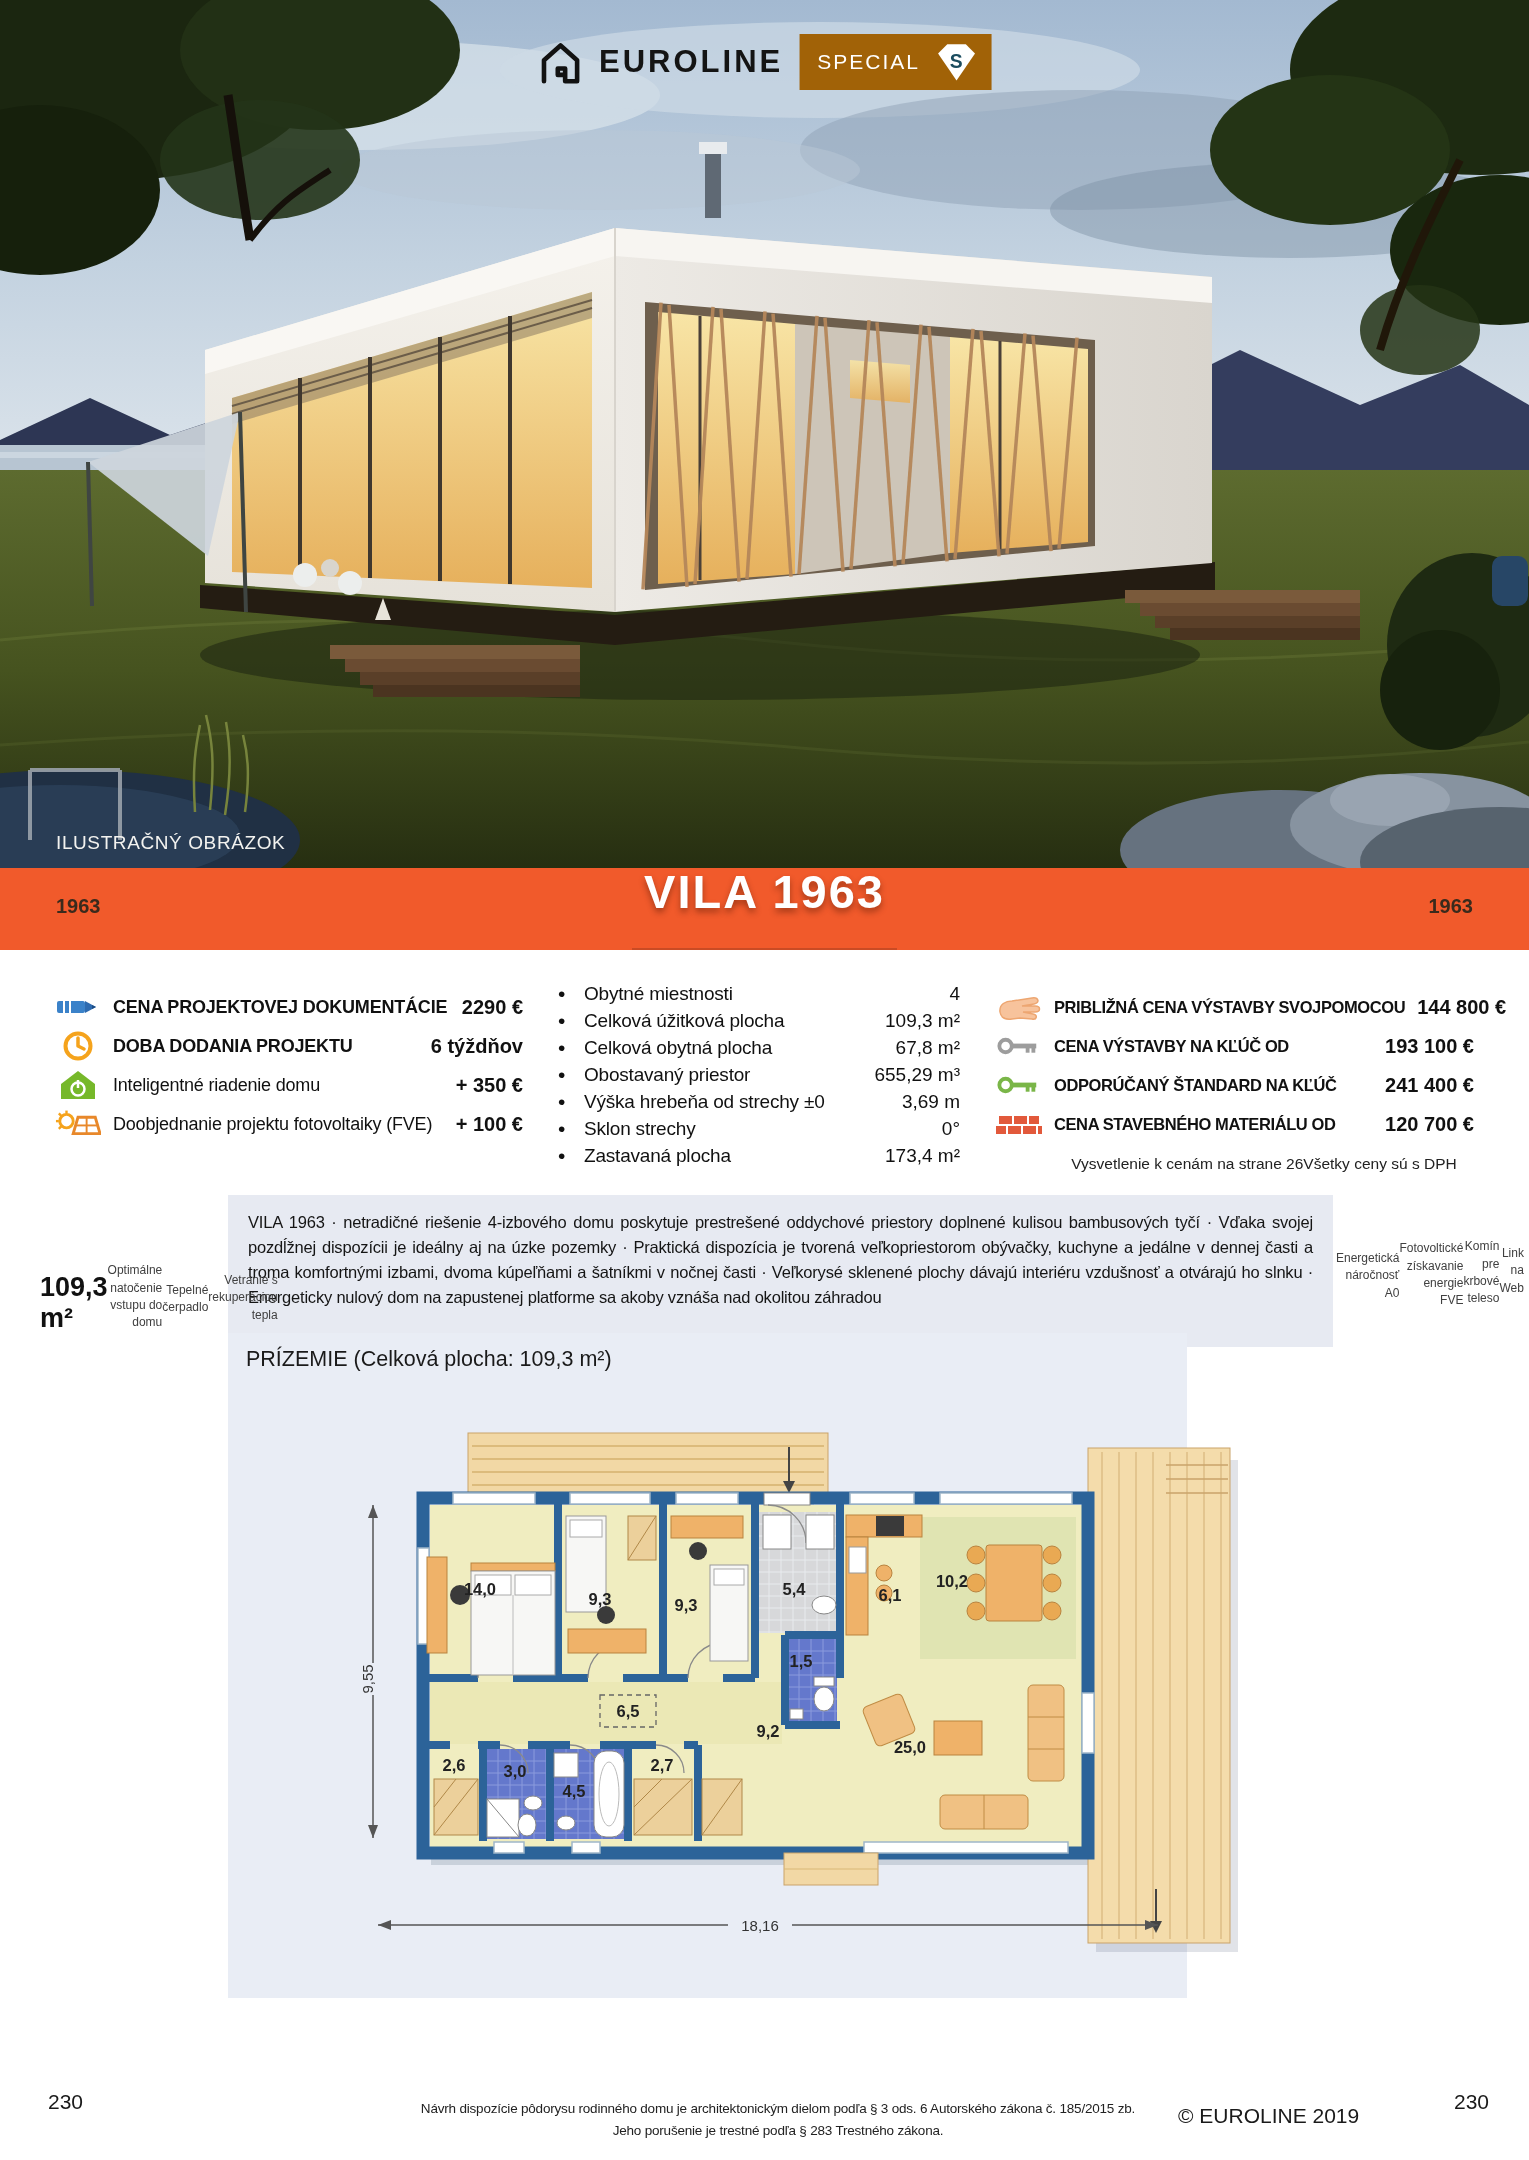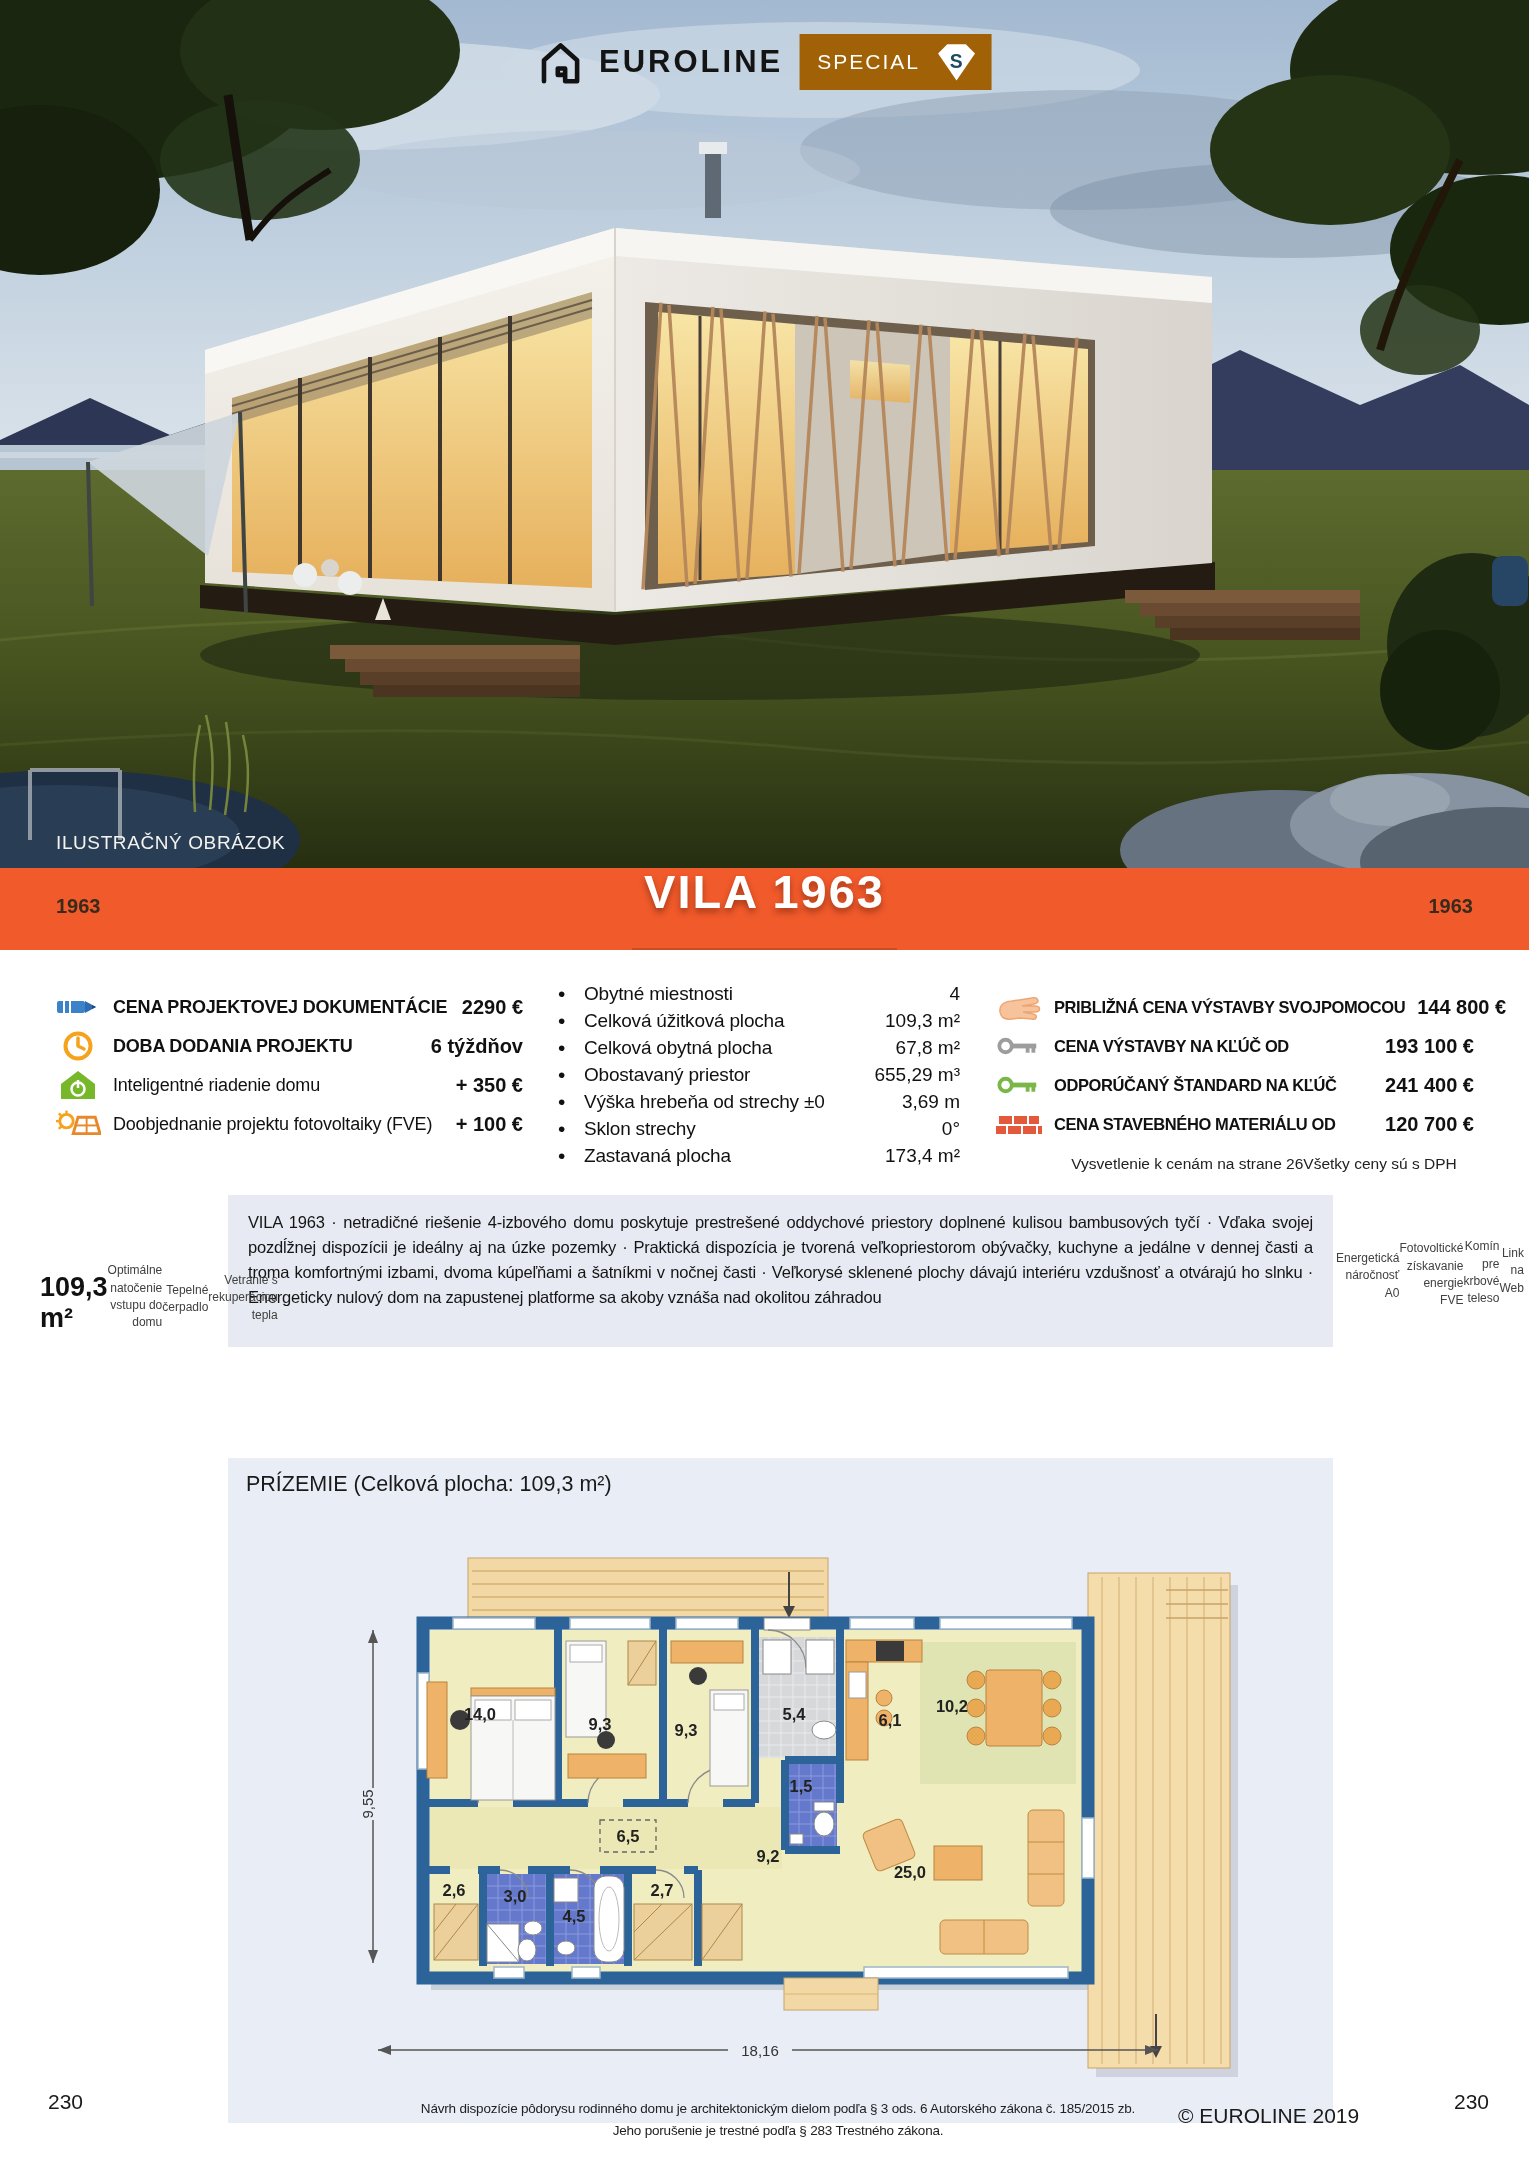--- a/index.html
+++ b/index.html
@@ -38,21 +38,21 @@
   .srow .bullet{width:26px;text-align:left;font-size:21px}
   .srow .slbl{flex:1;letter-spacing:-.2px}
   .srow .sval{white-space:nowrap}
   .foot{display:flex;justify-content:center;padding-left:58px;margin-top:7px;
         font-size:15.5px;color:#222}
   
   .desc-box{position:absolute;left:228px;top:1195px;width:1105px;height:152px;background:#e7eaf2;
             padding:15px 20px;box-sizing:border-box;font-size:16.5px;line-height:1.52;
             text-align:justify;color:#151515;letter-spacing:-.2px}
   
-  .plan-box{position:absolute;left:228px;top:1458px;width:1105px;height:665px;background:#e9edf5}
+  .plan-box{position:absolute;left:228px;top:1333px;width:959px;height:665px;background:#e9edf5}
   .plan-heading{position:absolute;left:18px;top:14px;font-size:21.5px;color:#1a1a1a;z-index:2}
   .plan-box svg{position:absolute;inset:0}
   
   .sb{position:absolute;display:flex;flex-direction:row;align-items:center}
   .sb-left{left:40px;top:1185px;width:182px}
   .sb-right{left:1336px;top:1185px;width:186px}
   .sb-label{font-size:12px;line-height:1.45;text-align:right;color:#404040}
   .area-big{font-size:27px;font-weight:700;margin-top:26px}
   
   .legal{position:absolute;left:398px;top:2098px;width:760px;text-align:center;

